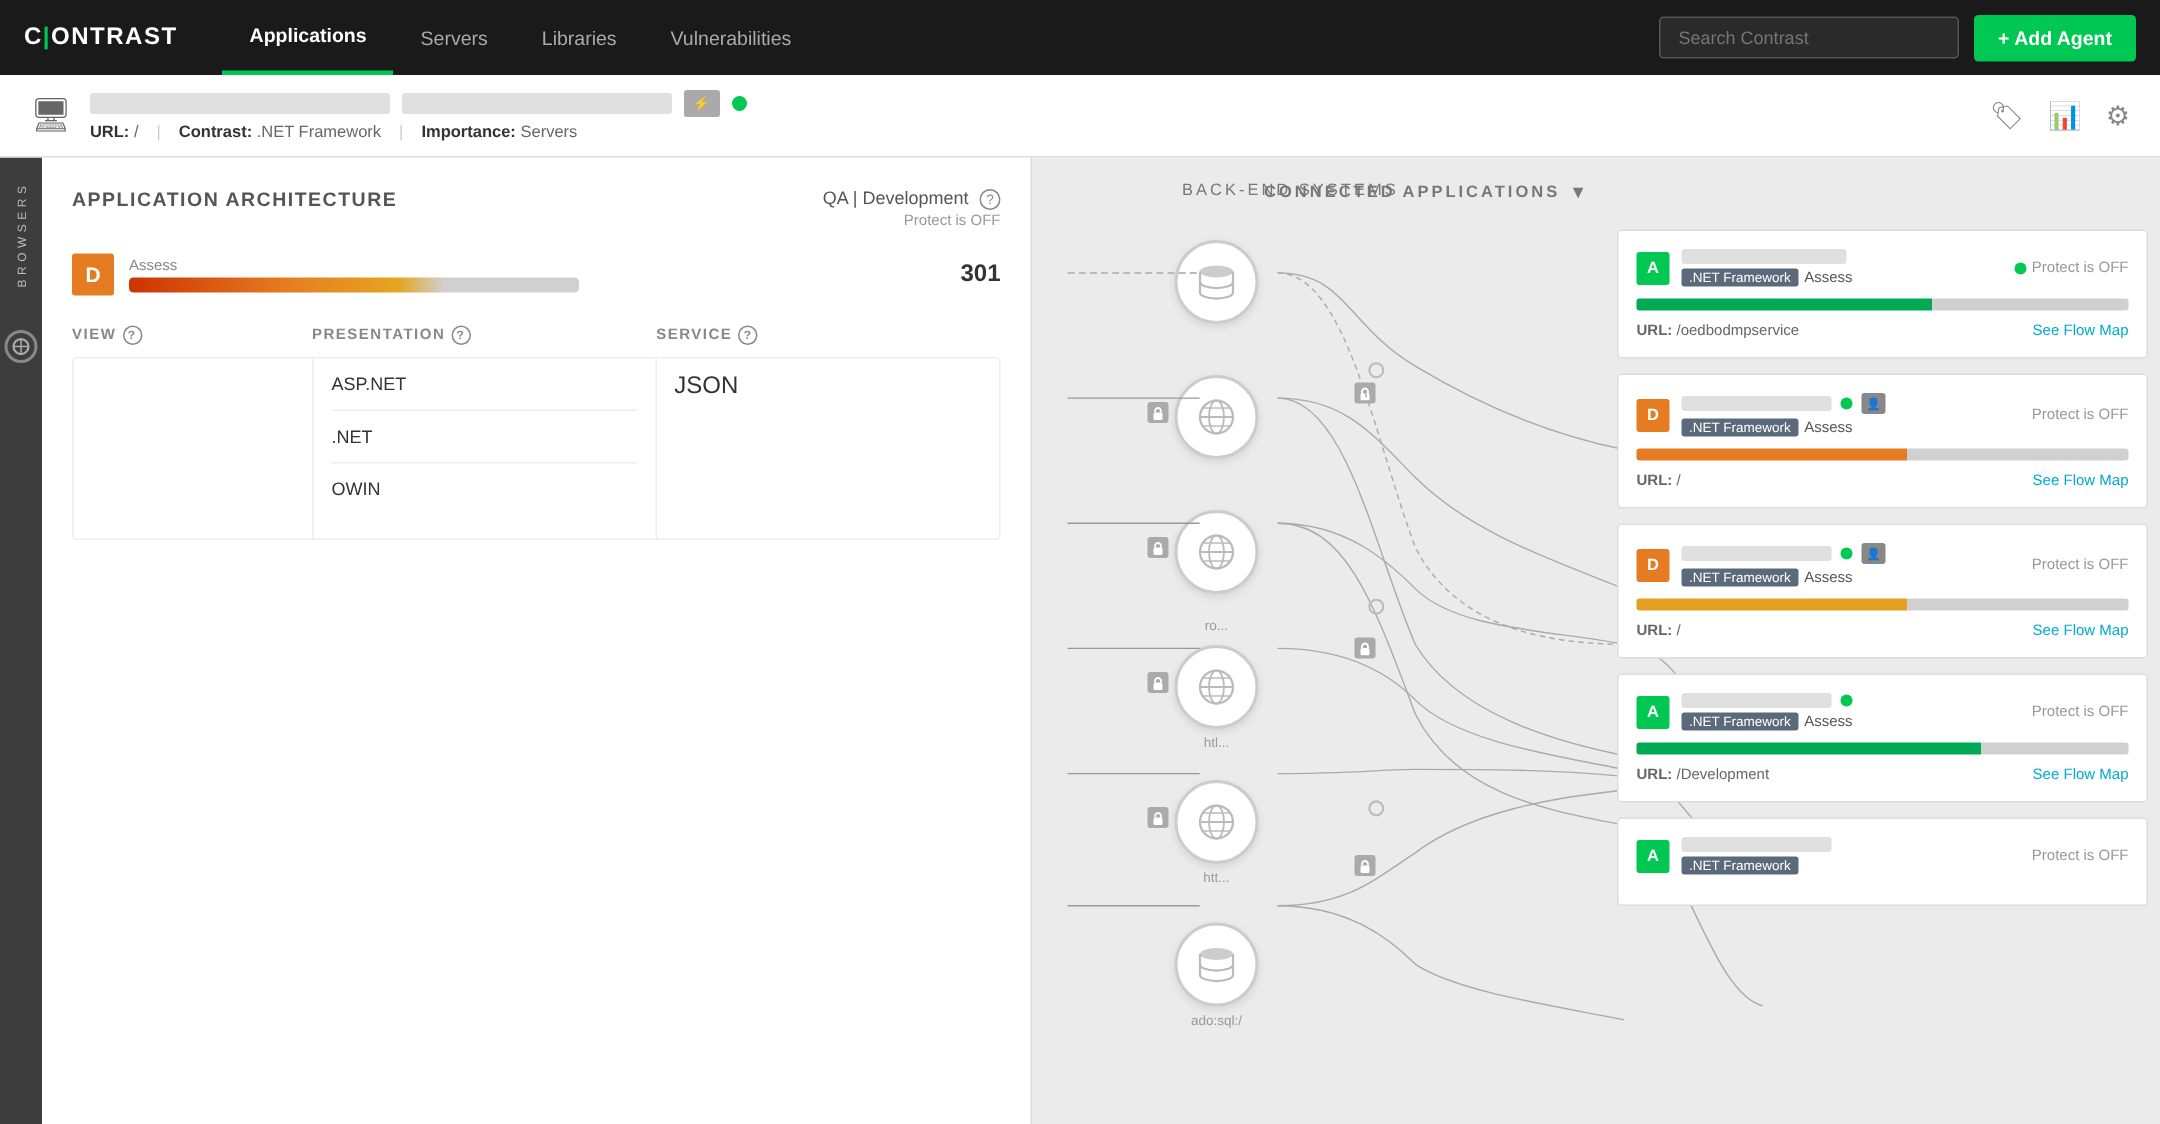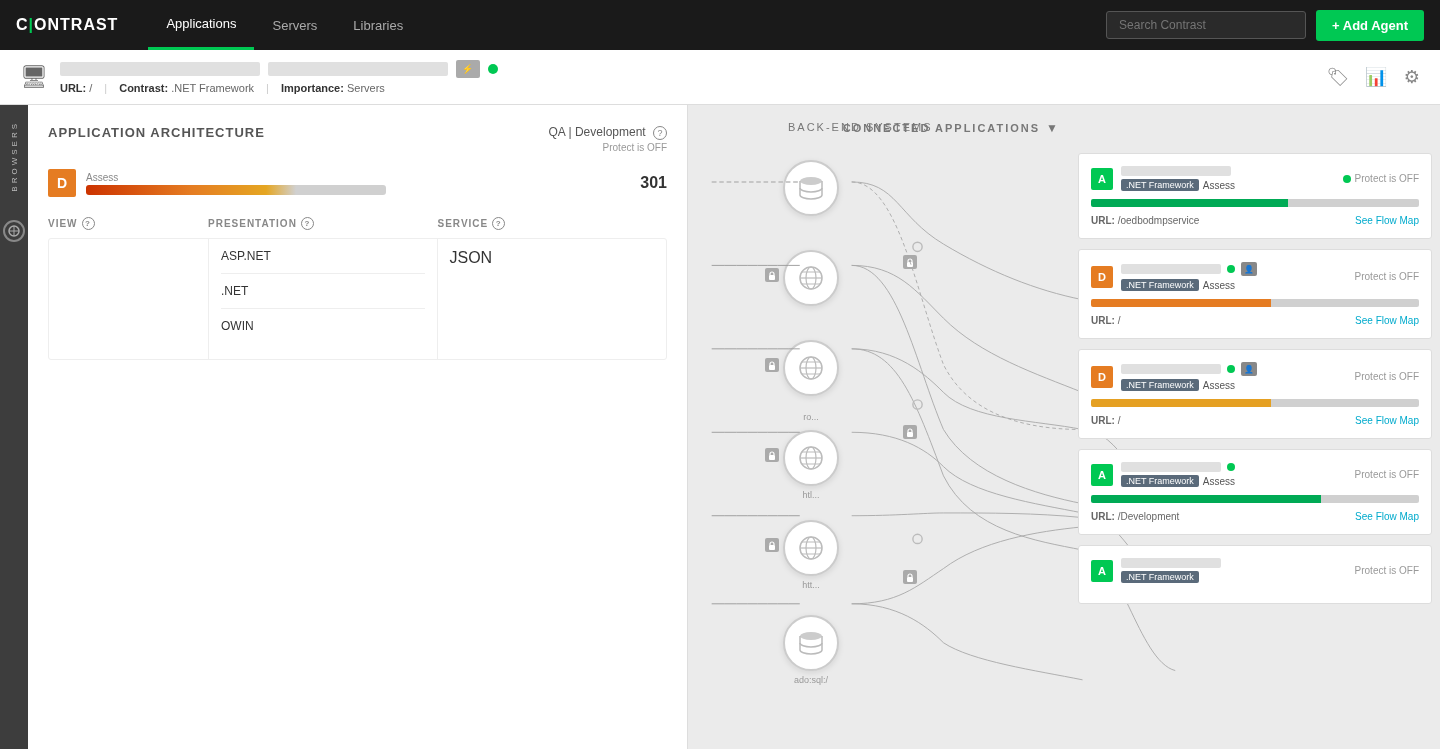--- a/index.html
+++ b/index.html
@@ -5,23 +5,24 @@
     * { box-sizing: border-box; margin: 0; padding: 0; }
     body { font-family: 'Helvetica Neue', Arial, sans-serif; background: #f0f0f0; color: #333; font-size: 12px; }
   </style>
 </head>
 <body>
 
 <nav style="background:#1a1a1a;height:50px;display:flex;align-items:center;padding:0 16px;gap:0;">
   <div style="color:white;font-weight:bold;font-size:16px;margin-right:30px;letter-spacing:1px;">
     <span style="color:#fff;">C</span><span style="color:#00c853;">|</span><span style="color:#fff;">ONTRAST</span>
   </div>
-  <a style="color:white;padding:0 18px;height:50px;display:flex;align-items:center;font-size:13px;cursor:pointer;text-decoration:none;border-bottom:3px solid #00c853;">Applications</a>
+  <a style="color:white;padding:0 18px;height:50px;display:flex;align-items:center;font-size:13px;cursor:pointer;text-decoration:none;border-bottom:3px solid #00c853;font-weight:bold;">Applications</a>
   <a style="color:#aaa;padding:0 18px;height:50px;display:flex;align-items:center;font-size:13px;cursor:pointer;text-decoration:none;">Servers</a>
   <a style="color:#aaa;padding:0 18px;height:50px;display:flex;align-items:center;font-size:13px;cursor:pointer;text-decoration:none;">Libraries</a>
+  <a style="color:#aaa;padding:0 18px;height:50px;display:flex;align-items:center;font-size:13px;cursor:pointer;text-decoration:none;">Vulnerabilities</a>
   <div style="margin-left:auto;display:flex;align-items:center;gap:10px;">
     <input type="text" style="background: rgb(42, 42, 42); border: 1px solid rgb(85, 85, 85); color: rgb(204, 204, 204); padding: 6px 12px; border-radius: 3px; width: 200px; font-size: 12px;" placeholder="Search Contrast">
     <button style="background:#00c853;color:white;border:none;padding:8px 16px;border-radius:3px;cursor:pointer;font-size:13px;font-weight:bold;">+ Add Agent</button>
   </div>
 </nav>
 
 <div style="background:white;padding:10px 20px;display:flex;align-items:center;gap:12px;border-bottom:1px solid #ddd;">
   <div style="font-size:22px;color:#666;">🖥</div>
   <div style="flex:1;">
     <div style="display:flex;align-items:center;gap:8px;margin-bottom:4px;">

